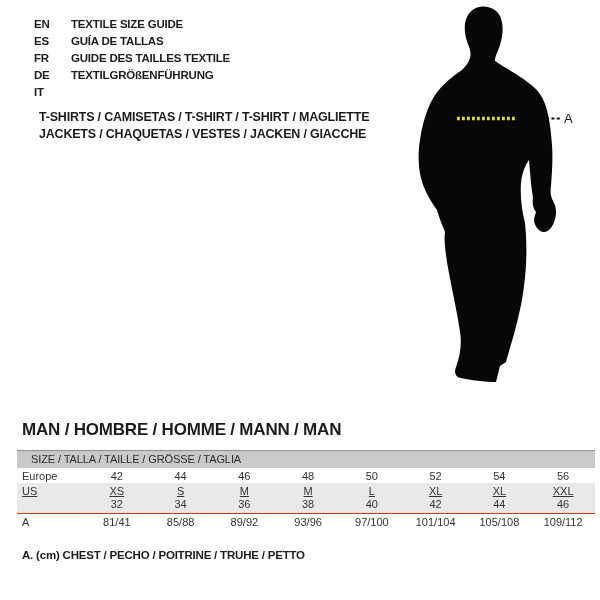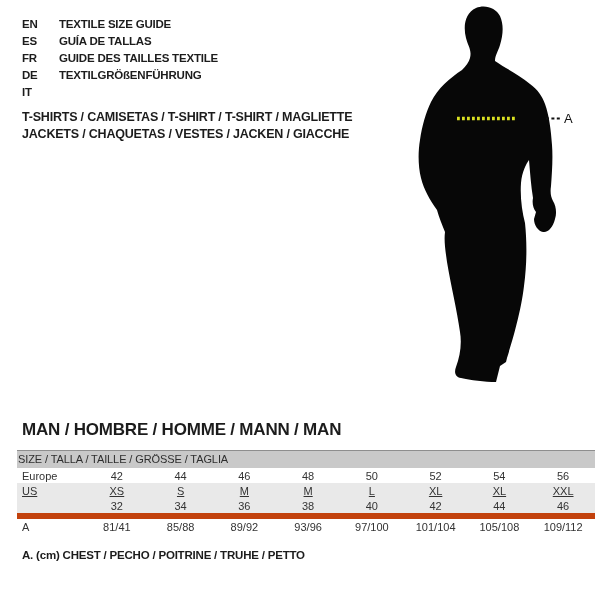--- a/index.html
+++ b/index.html
@@ -5,44 +5,44 @@
   html,body{margin:0;padding:0;background:#ffffff;}
   .page{
     position:relative;
     width:600px;height:600px;
     background:#ffffff;
     font-family:"Liberation Sans", sans-serif;
     color:#1c1c1c;
     overflow:hidden;
   }
   
-  .lang-block{position:absolute;left:22px;top:16px;}
+  .lang-block{position:absolute;left:34px;top:16px;}
   .lang-row{display:flex;height:17px;line-height:17px;}
   .lang-code{width:37px;font-size:11.5px;font-weight:bold;letter-spacing:-0.2px;}
   .lang-text{font-size:11.5px;font-weight:bold;letter-spacing:-0.2px;white-space:nowrap;}
   
-  .category-block{position:absolute;left:22px;top:109px;}
+  .category-block{position:absolute;left:39px;top:109px;}
   .category-line{font-size:12.5px;font-weight:bold;letter-spacing:-0.2px;height:17px;line-height:17px;white-space:nowrap;}
   
   .figure-wrap{position:absolute;left:400px;top:0;width:200px;height:400px;}
   
   .section-title{position:absolute;left:22px;top:420px;font-size:17px;font-weight:bold;letter-spacing:-0.2px;}
   
   .size-table{position:absolute;left:17px;top:450px;width:578px;font-size:11px;}
   .tbl-header{
     height:17px;line-height:17px;
     border-top:1px solid #8e8e8e;
-    padding-left:1px;
+    padding-left:14px;
     color:#2e2e2e;
     letter-spacing:-0.1px;
   }
   .tbl-row{display:flex;height:15px;line-height:17.5px;color:#333;}
   .tbl-label{width:68px;padding-left:5px;box-sizing:border-box;text-align:left;}
   .tbl-cell{flex:1;text-align:center;}
-  .row-band-last{border-bottom:6px solid #c2410c;}
+  .row-band-last{border-bottom:1px solid #c2410c;align-items:flex-end;}
   
   .footnote{position:absolute;left:22px;top:549px;font-size:11.5px;font-weight:bold;letter-spacing:-0.2px;}
 </style>
 </head>
 <body>
 
 <div class="page">
 
   <div class="lang-block">
     <div class="lang-row">

